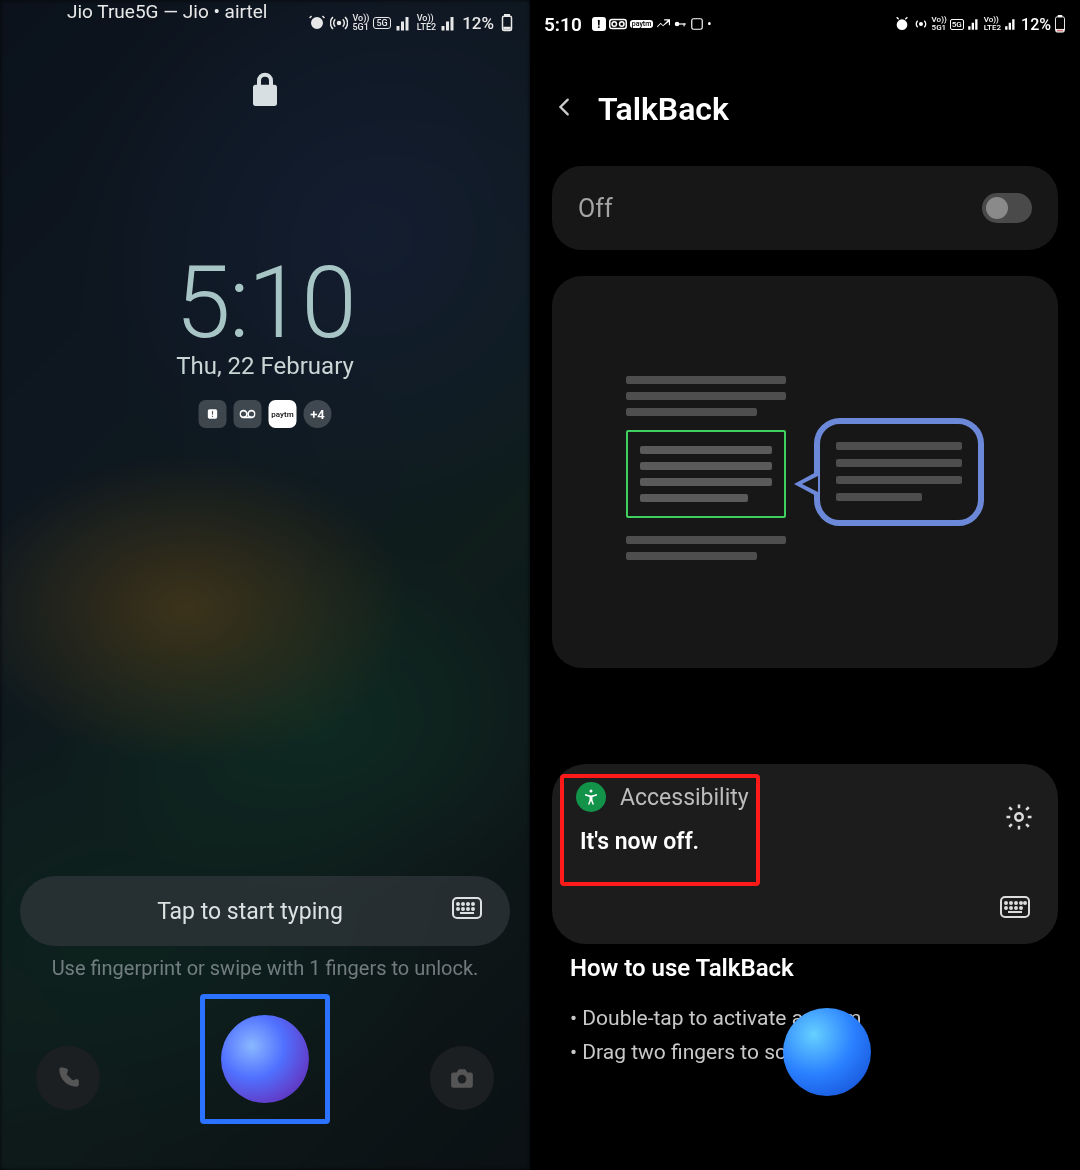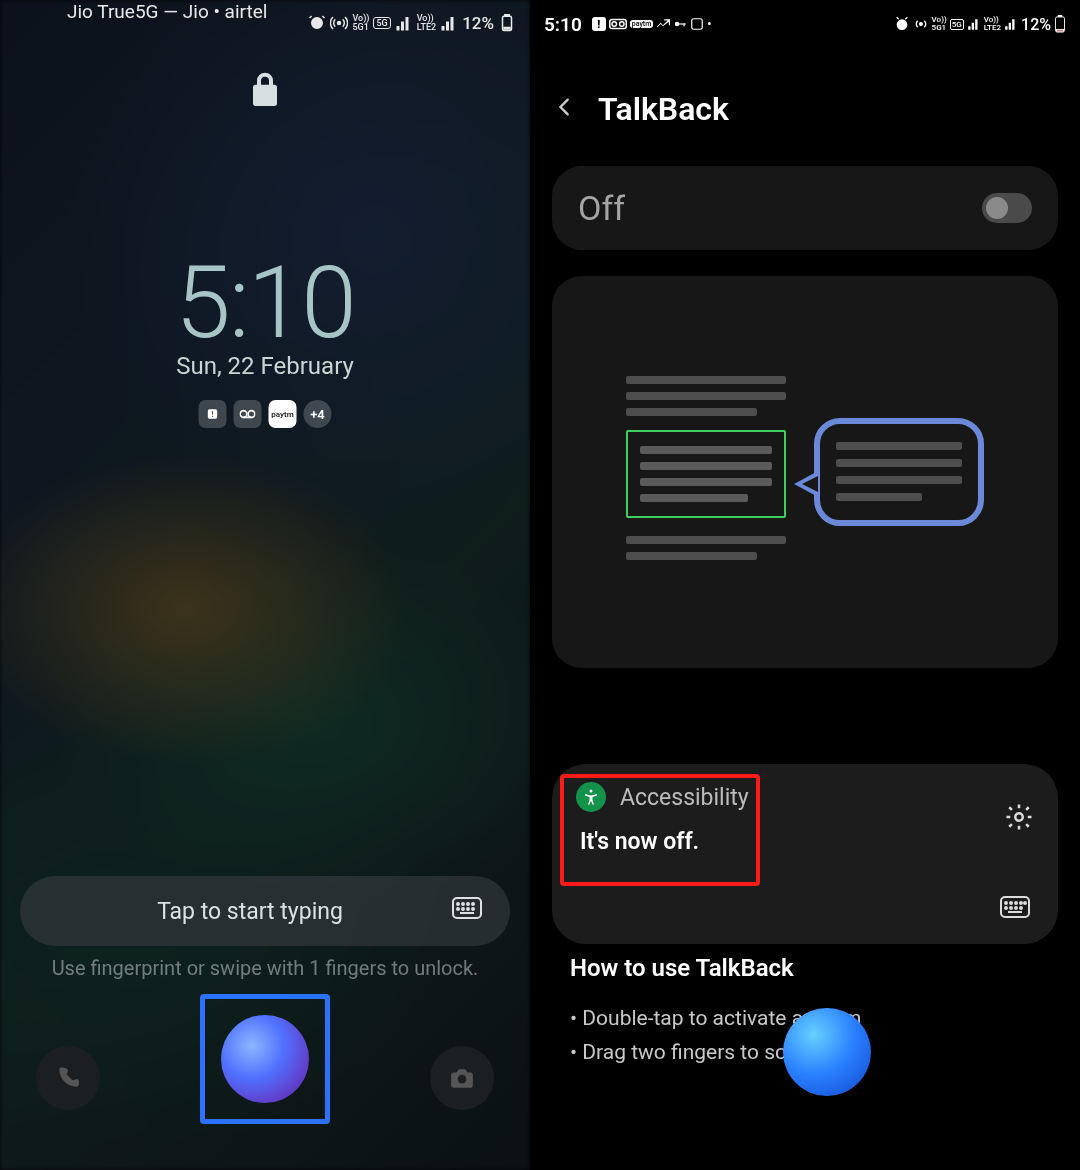--- a/index.html
+++ b/index.html
@@ -110,21 +110,21 @@
   }
   .title-row .back { color:#ccc; }
   .title-row .title { font-size:32px; font-weight:600; }
 
   .sw-card {
     position:absolute; top:166px; left:22px; right:22px; height:84px;
     background:#171717; border-radius:30px;
     display:flex; align-items:center; justify-content:space-between;
     padding:0 26px;
   }
-  .sw-card .label { color:#a5a5a5; font-size:34px; }
+  .sw-card .label { color:#a5a5a5; font-size:25px; }
   .switch {
     width:50px; height:30px; border-radius:15px; background:#4a4a4a;
     position:relative;
   }
   .switch::after {
     content:""; position:absolute; width:22px; height:22px; border-radius:50%;
     background:#8a8a8a; left:4px; top:4px;
   }
 
   .illus-card {
@@ -228,21 +228,21 @@
     </span>
   </div>
 
   <div class="lock-icon-wrap">
     <svg width="32" height="40" viewBox="0 0 24 28" fill="#d8dfe2">
         <path d="M6 10V7a6 6 0 0112 0v3h1a2 2 0 012 2v12a2 2 0 01-2 2H5a2 2 0 01-2-2V12a2 2 0 012-2zm3 0h6V7a3 3 0 10-6 0z"></path>
       </svg>
   </div>
 
   <div class="clock">5:10</div>
-  <div class="date">Sun, 22 February</div>
+  <div class="date">Thu, 22 February</div>
 
   <div class="notif-badges">
     <div class="nb">
         <svg width="14" height="14" viewBox="0 0 24 24" fill="#fff">
           <rect x="4" y="4" width="16" height="16" rx="3"></rect>
           <rect x="11" y="7" width="2" height="6" fill="#555"></rect>
           <rect x="11" y="15" width="2" height="2" fill="#555"></rect>
         </svg>
       </div>
     <div class="nb">

